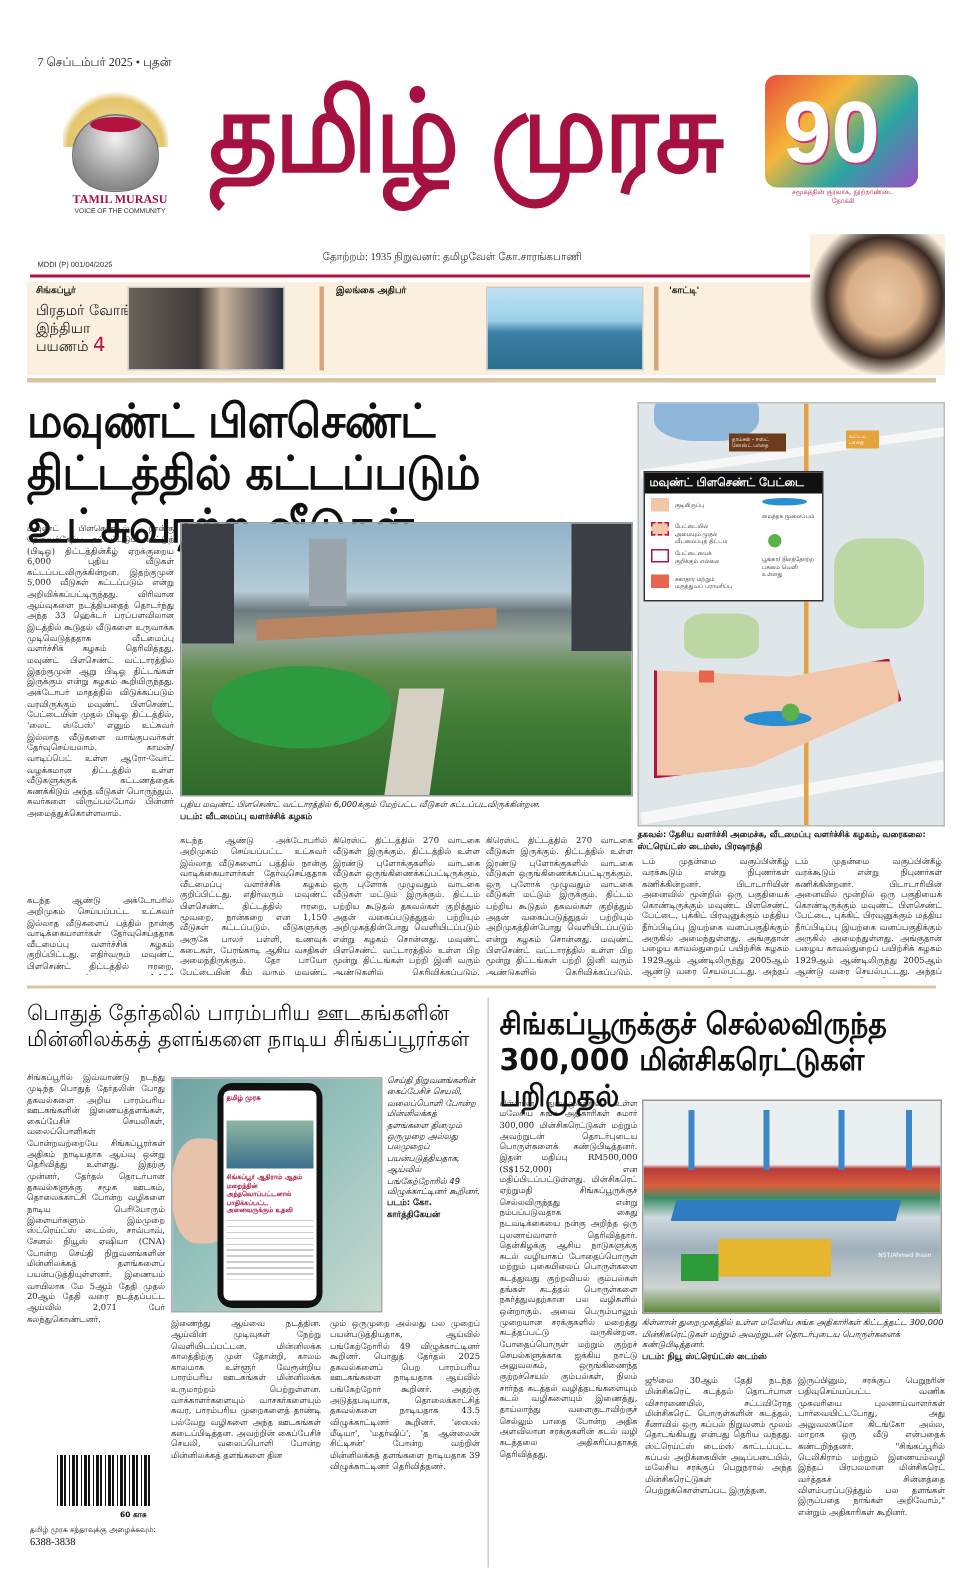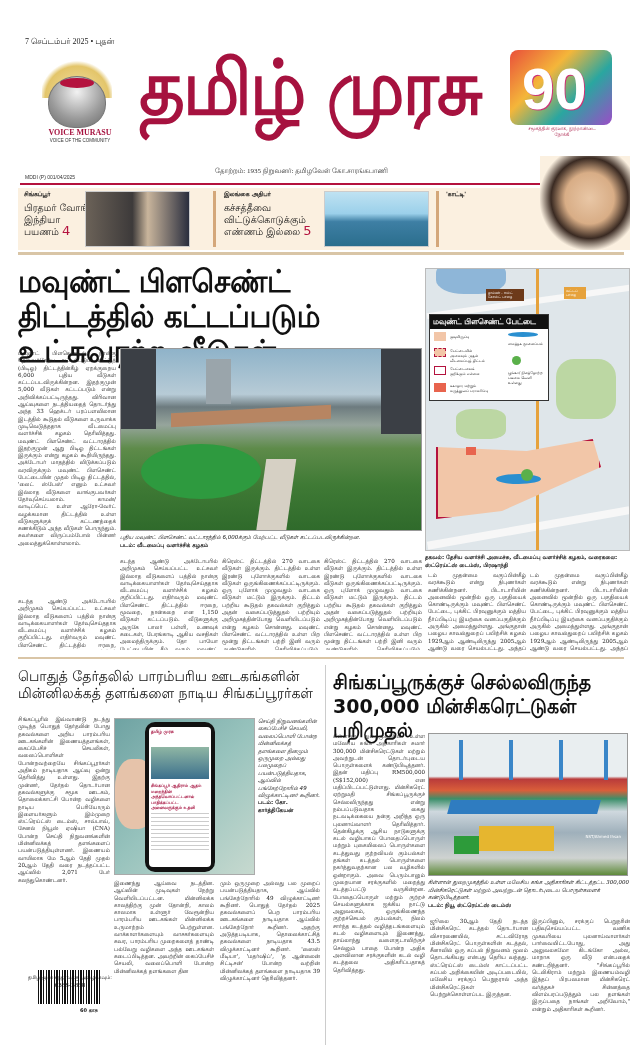--- a/index.html
+++ b/index.html
@@ -73,32 +73,32 @@
 .side-cap b{font-style:normal}
 .port-pic{left:428px;top:733px;width:200px;height:143px;border:1px solid #999;overflow:hidden;background:linear-gradient(180deg,#e9eef0 0%,#e9eef0 30%,#b93b3b 32%,#d95e3a 40%,#3c8f6a 46%,#cfd8de 55%,#9fb0bb 70%,#cfd3d1 88%,#5e8a3a 100%)}
 .port-pic .crane{position:absolute;top:6px;width:4px;height:40px;background:#3a86c8}
 .port-pic .roof{position:absolute;left:20px;top:66px;width:150px;height:14px;background:#2f7cc0;transform:skewX(-15deg)}
 .port-pic .box{position:absolute;left:50px;top:92px;width:75px;height:25px;background:#e6b62f}
 .port-pic .cab{position:absolute;left:25px;top:102px;width:25px;height:18px;background:#2d9b3a}
 .port-cap{left:428px;top:879px;width:205px;font-size:5.5px;line-height:7.5px;font-style:italic;font-family:"DejaVu Sans",sans-serif}
 .port-cap b{font-style:normal}
 .barcode{left:38px;top:970px;width:64px;height:34px;background:repeating-linear-gradient(90deg,#111 0 1px,#fff 1px 2px,#111 2px 4px,#fff 4px 5px,#111 5px 6px,#fff 6px 8px)}
 .price{left:80px;top:1007px;font-size:5px;font-weight:bold;font-family:"DejaVu Sans",sans-serif}
-.contact{left:20px;top:973px;width:100px;text-align:center;font-size:5px;line-height:8px;font-family:"DejaVu Sans",sans-serif}
+.contact{left:20px;top:1016px;width:100px;text-align:left;font-size:5px;line-height:8px;font-family:"DejaVu Sans",sans-serif}
 .contact .num{font-family:"Liberation Serif",serif;font-size:7px}
 </style>
 </head>
 <body>
 
 <div class="abs date">7 செப்டம்பர் 2025 • புதன்</div>
 <div class="abs logo-left">
   <div class="sun"></div>
   <div class="drum"></div>
   <div class="top"></div>
-  <div class="name">VOICE MURASU</div>
+  <div class="name">TAMIL MURASU</div>
   <div class="sub">VOICE OF THE COMMUNITY</div>
 </div>
 <div class="abs title">தமிழ் முரசு</div>
 <div class="abs badge90">
   <div class="num">90</div>
 </div>
 <div class="abs badge-cap">சமூகத்தின் குரலாக, நூற்றாண்டை நோக்கி</div>
 <div class="abs mddi">MDDI (P) 001/04/2025</div>
 <div class="abs founded">தோற்றம்: 1935   நிறுவனர்: தமிழவேள் கோ.சாரங்கபாணி</div>
 <div class="abs sph"><span>sph</span> <small>media</small></div>
@@ -106,21 +106,20 @@
 
 <div class="abs teaser-bar" style="top:188px;height:62px">
   <div class="teaser" style="left:0;width:200px;height:62px">
     <div class="kicker" style="top:2px">சிங்கப்பூர்</div>
     <div class="head" style="top:14px;width:70px;font-size:9.5px;line-height:11.5px"><span>பிரதமர் வோங் இந்தியா பயணம்</span> <span class="page">4</span></div>
     <div class="pic pic-modi" style="left:67px;top:3px;width:105px;height:56px"></div>
   </div>
   <div class="tdiv" style="left:195px;top:3px;height:56px"></div>
   <div class="teaser" style="left:200px;width:215px;height:62px">
     <div class="kicker" style="top:2px">இலங்கை அதிபர்</div>
-    <div class="head" style="top:14px;width:90px;font-size:9.5px;line-height:11.5px"><span>கச்சத்தீவை விட்டுக்கொடுக்கும் எண்ணம் இல்லை</span> <span class="page">5</span></div>
     <div class="pic pic-boat" style="left:106px;top:3px;width:105px;height:56px"></div>
   </div>
   <div class="tdiv" style="left:418px;top:3px;height:56px"></div>
   <div class="teaser" style="left:422px;width:184px;height:62px">
     <div class="kicker" style="top:2px">'காட்டி'</div>
     <div class="pic pic-woman" style="left:100px;top:-32px;width:90px;height:94px;border:none"></div>
   </div>
 </div>
 <div class="abs rule-bottom-teaser"></div>
 

